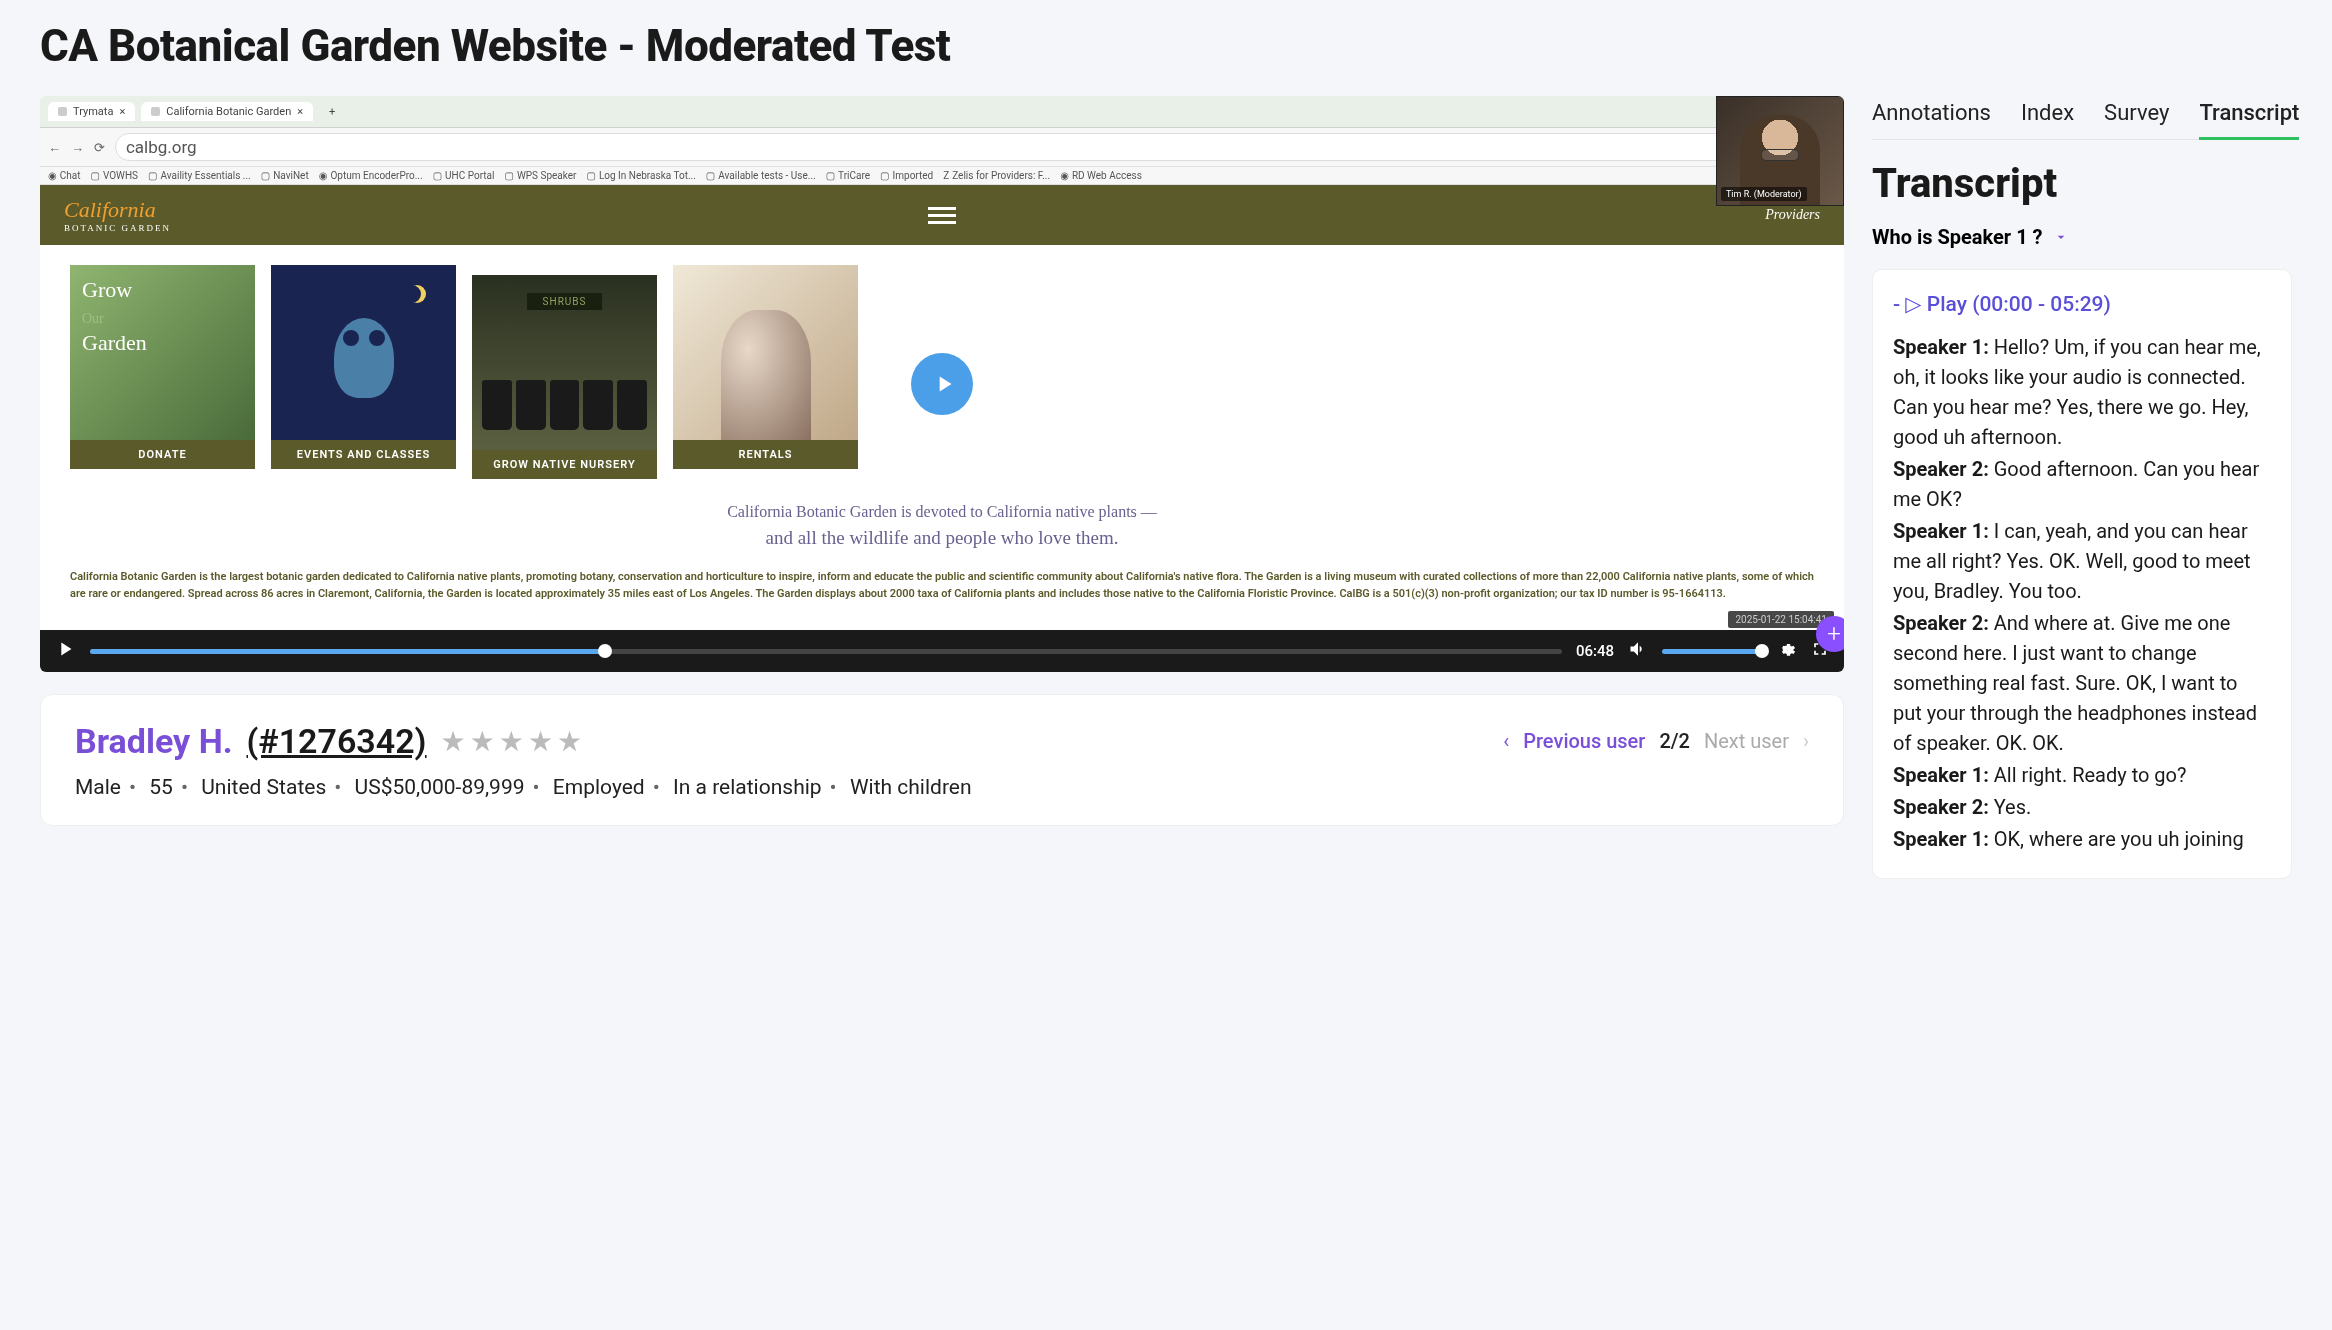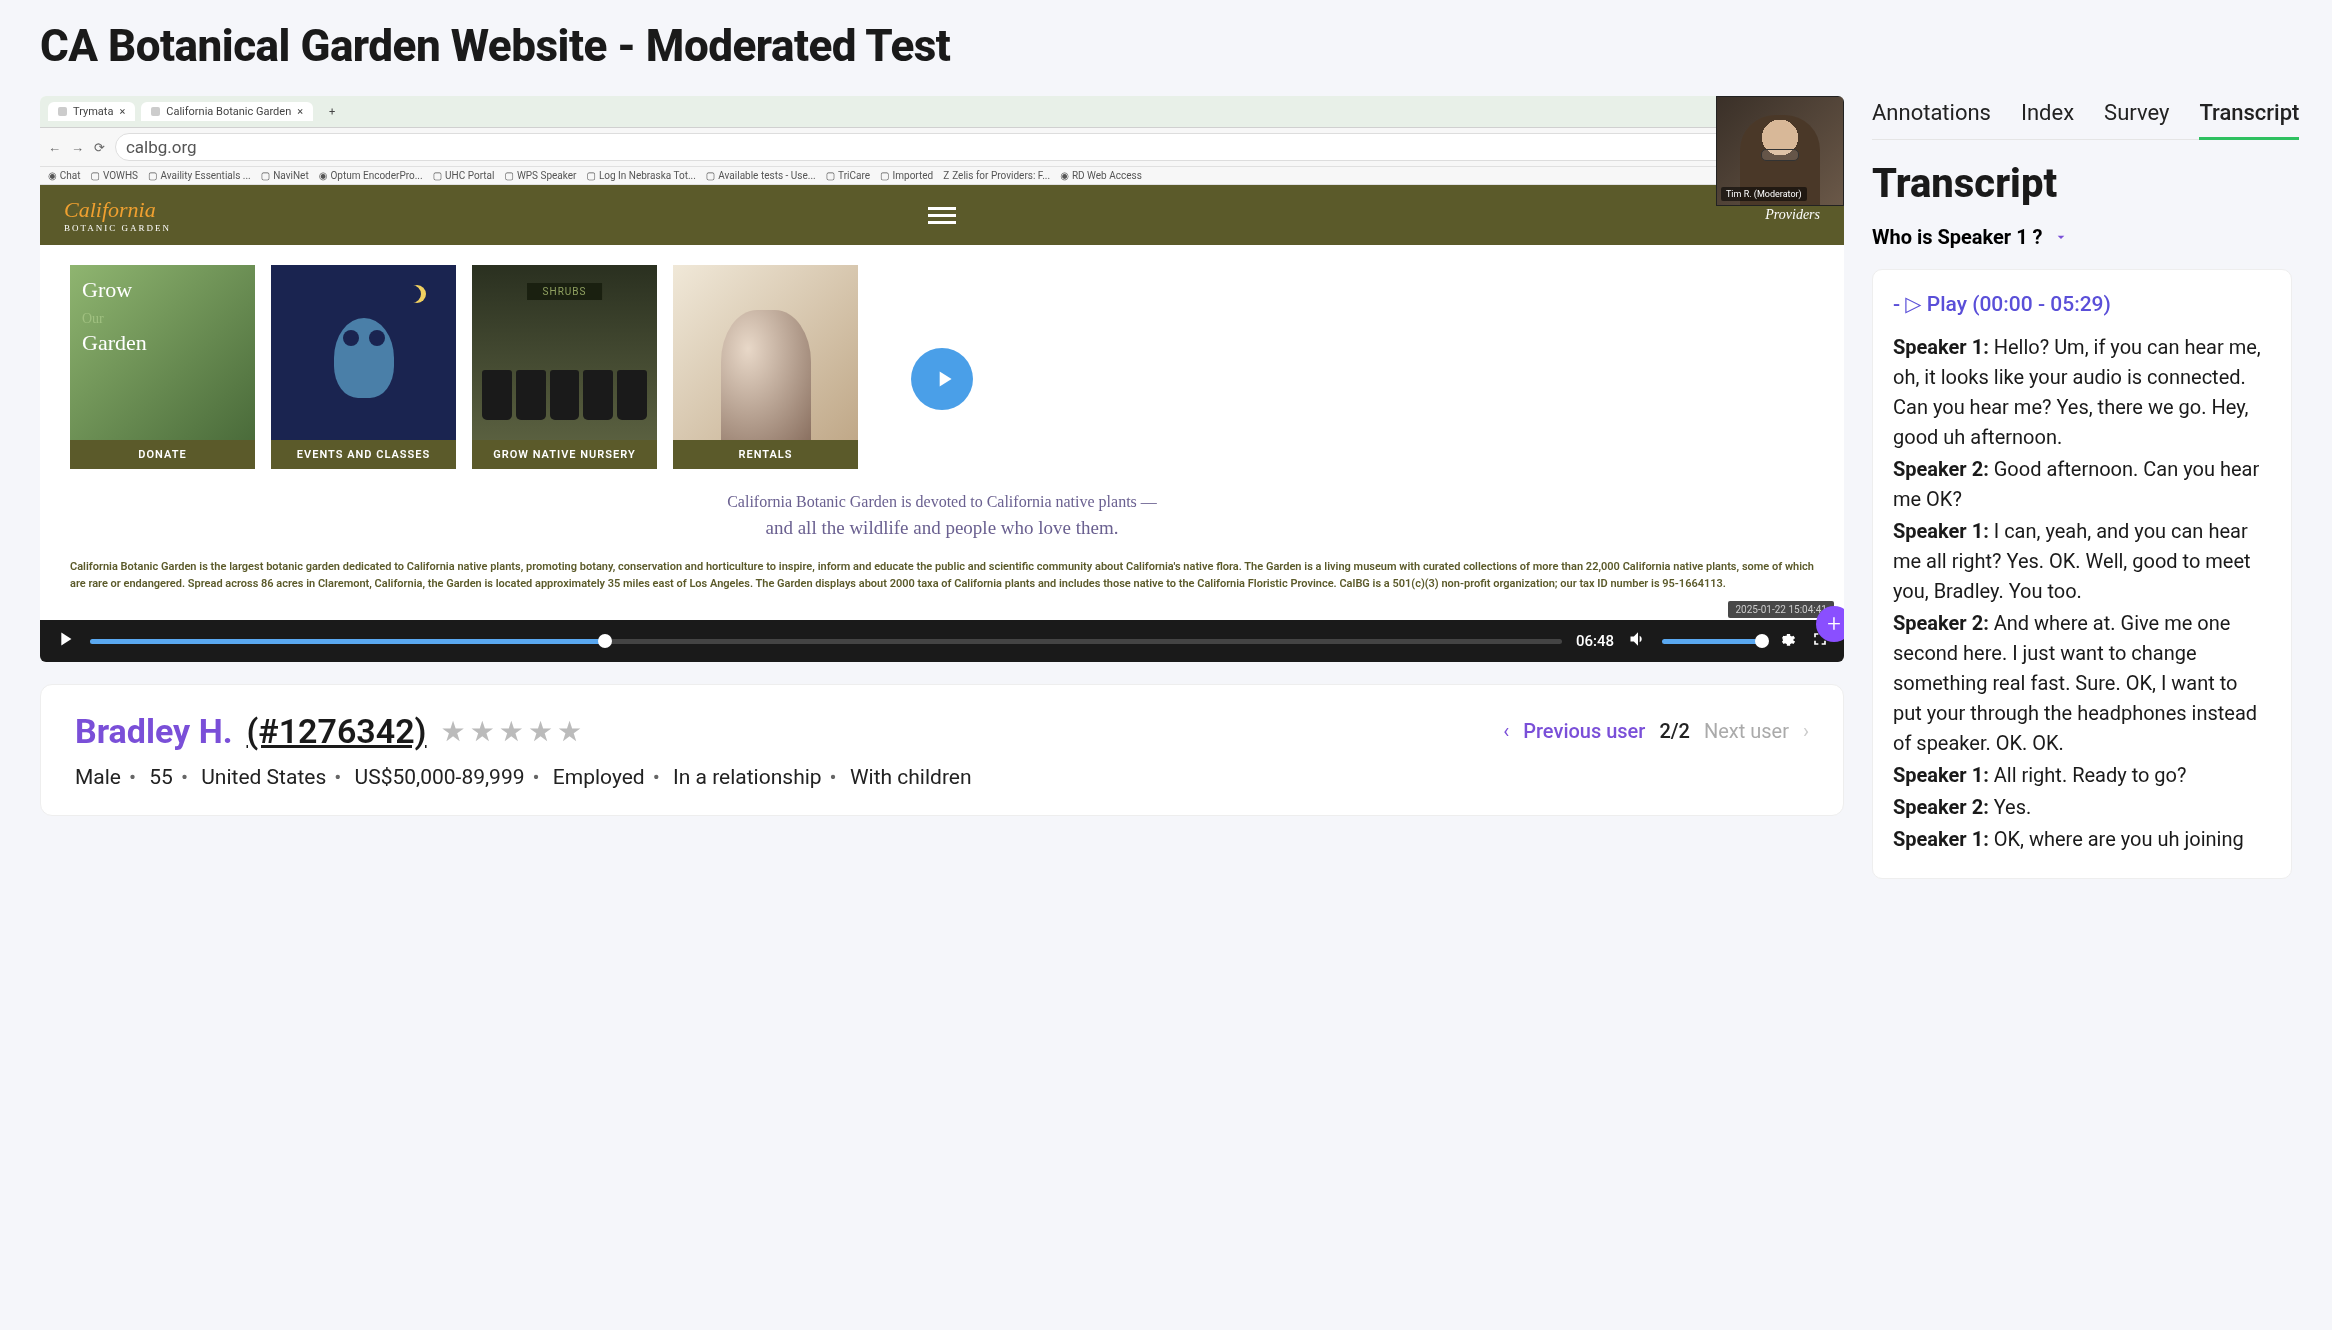--- a/index.html
+++ b/index.html
@@ -36,21 +36,21 @@
 .card-label { background: #5b5a2a; color: #fff; text-align: center; font-size: 11px; font-weight: 600; letter-spacing: 1px; padding: 8px 4px; }
 .c1 .card-img { background: linear-gradient(135deg, #8fb570, #4a6b3a); }
 .c1 .overlay { position: absolute; top: 12px; left: 12px; color: #fff; font-family: Georgia, serif; font-size: 22px; line-height: 1.2; }
 .c1 .overlay .sm { font-size: 14px; color: #a0c080; }
 .c2 .card-img { background: #1a2450; display: flex; align-items: center; justify-content: center; }
 .owl { width: 70px; height: 90px; position: relative; }
 .owl .body { width: 60px; height: 80px; background: #4a7fa8; border-radius: 50% 50% 40% 40%; position: absolute; left: 5px; top: 10px; }
 .owl .eye { width: 16px; height: 16px; background: #1a2450; border-radius: 50%; position: absolute; top: 22px; }
 .owl .e1 { left: 14px; } .owl .e2 { right: 14px; }
 .moon { position: absolute; top: 20px; right: 30px; width: 18px; height: 18px; border-radius: 50%; box-shadow: inset -5px 0 0 #f0d060; }
-.c3 .card-img { background: linear-gradient(180deg, #2a3020, #5a6040); }
+.c3 .card-img { background: linear-gradient(180deg, #2a3020, #5a6040); margin-top: 10px; }
 .c3 .sign { position: absolute; top: 18px; left: 50%; transform: translateX(-50%); background: #1a2010; color: #8fa060; padding: 3px 16px; font-size: 10px; letter-spacing: 1px; }
 .c3 .pots { position: absolute; bottom: 20px; left: 10px; right: 10px; height: 50px; display: flex; gap: 4px; }
 .c3 .pot { flex: 1; background: #1a1a1a; border-radius: 3px 3px 5px 5px; }
 .c4 .card-img { background: linear-gradient(135deg, #f0e8d8, #c0a888); }
 .c4 .couple { position: absolute; bottom: 0; left: 50%; transform: translateX(-50%); width: 90px; height: 130px; background: radial-gradient(ellipse at 30% 30%, #e8d8c8, #8a7060); border-radius: 40% 40% 0 0; }
 
 .tagline { text-align: center; color: #6a6090; font-family: Georgia, serif; font-size: 16px; margin: 24px 0 6px; }
 .tagline2 { text-align: center; color: #6a6090; font-family: Georgia, serif; font-size: 19px; }
 .para { color: #5b5a2a; font-size: 11px; line-height: 1.5; text-align: justify; margin-top: 20px; font-weight: 600; }
 

